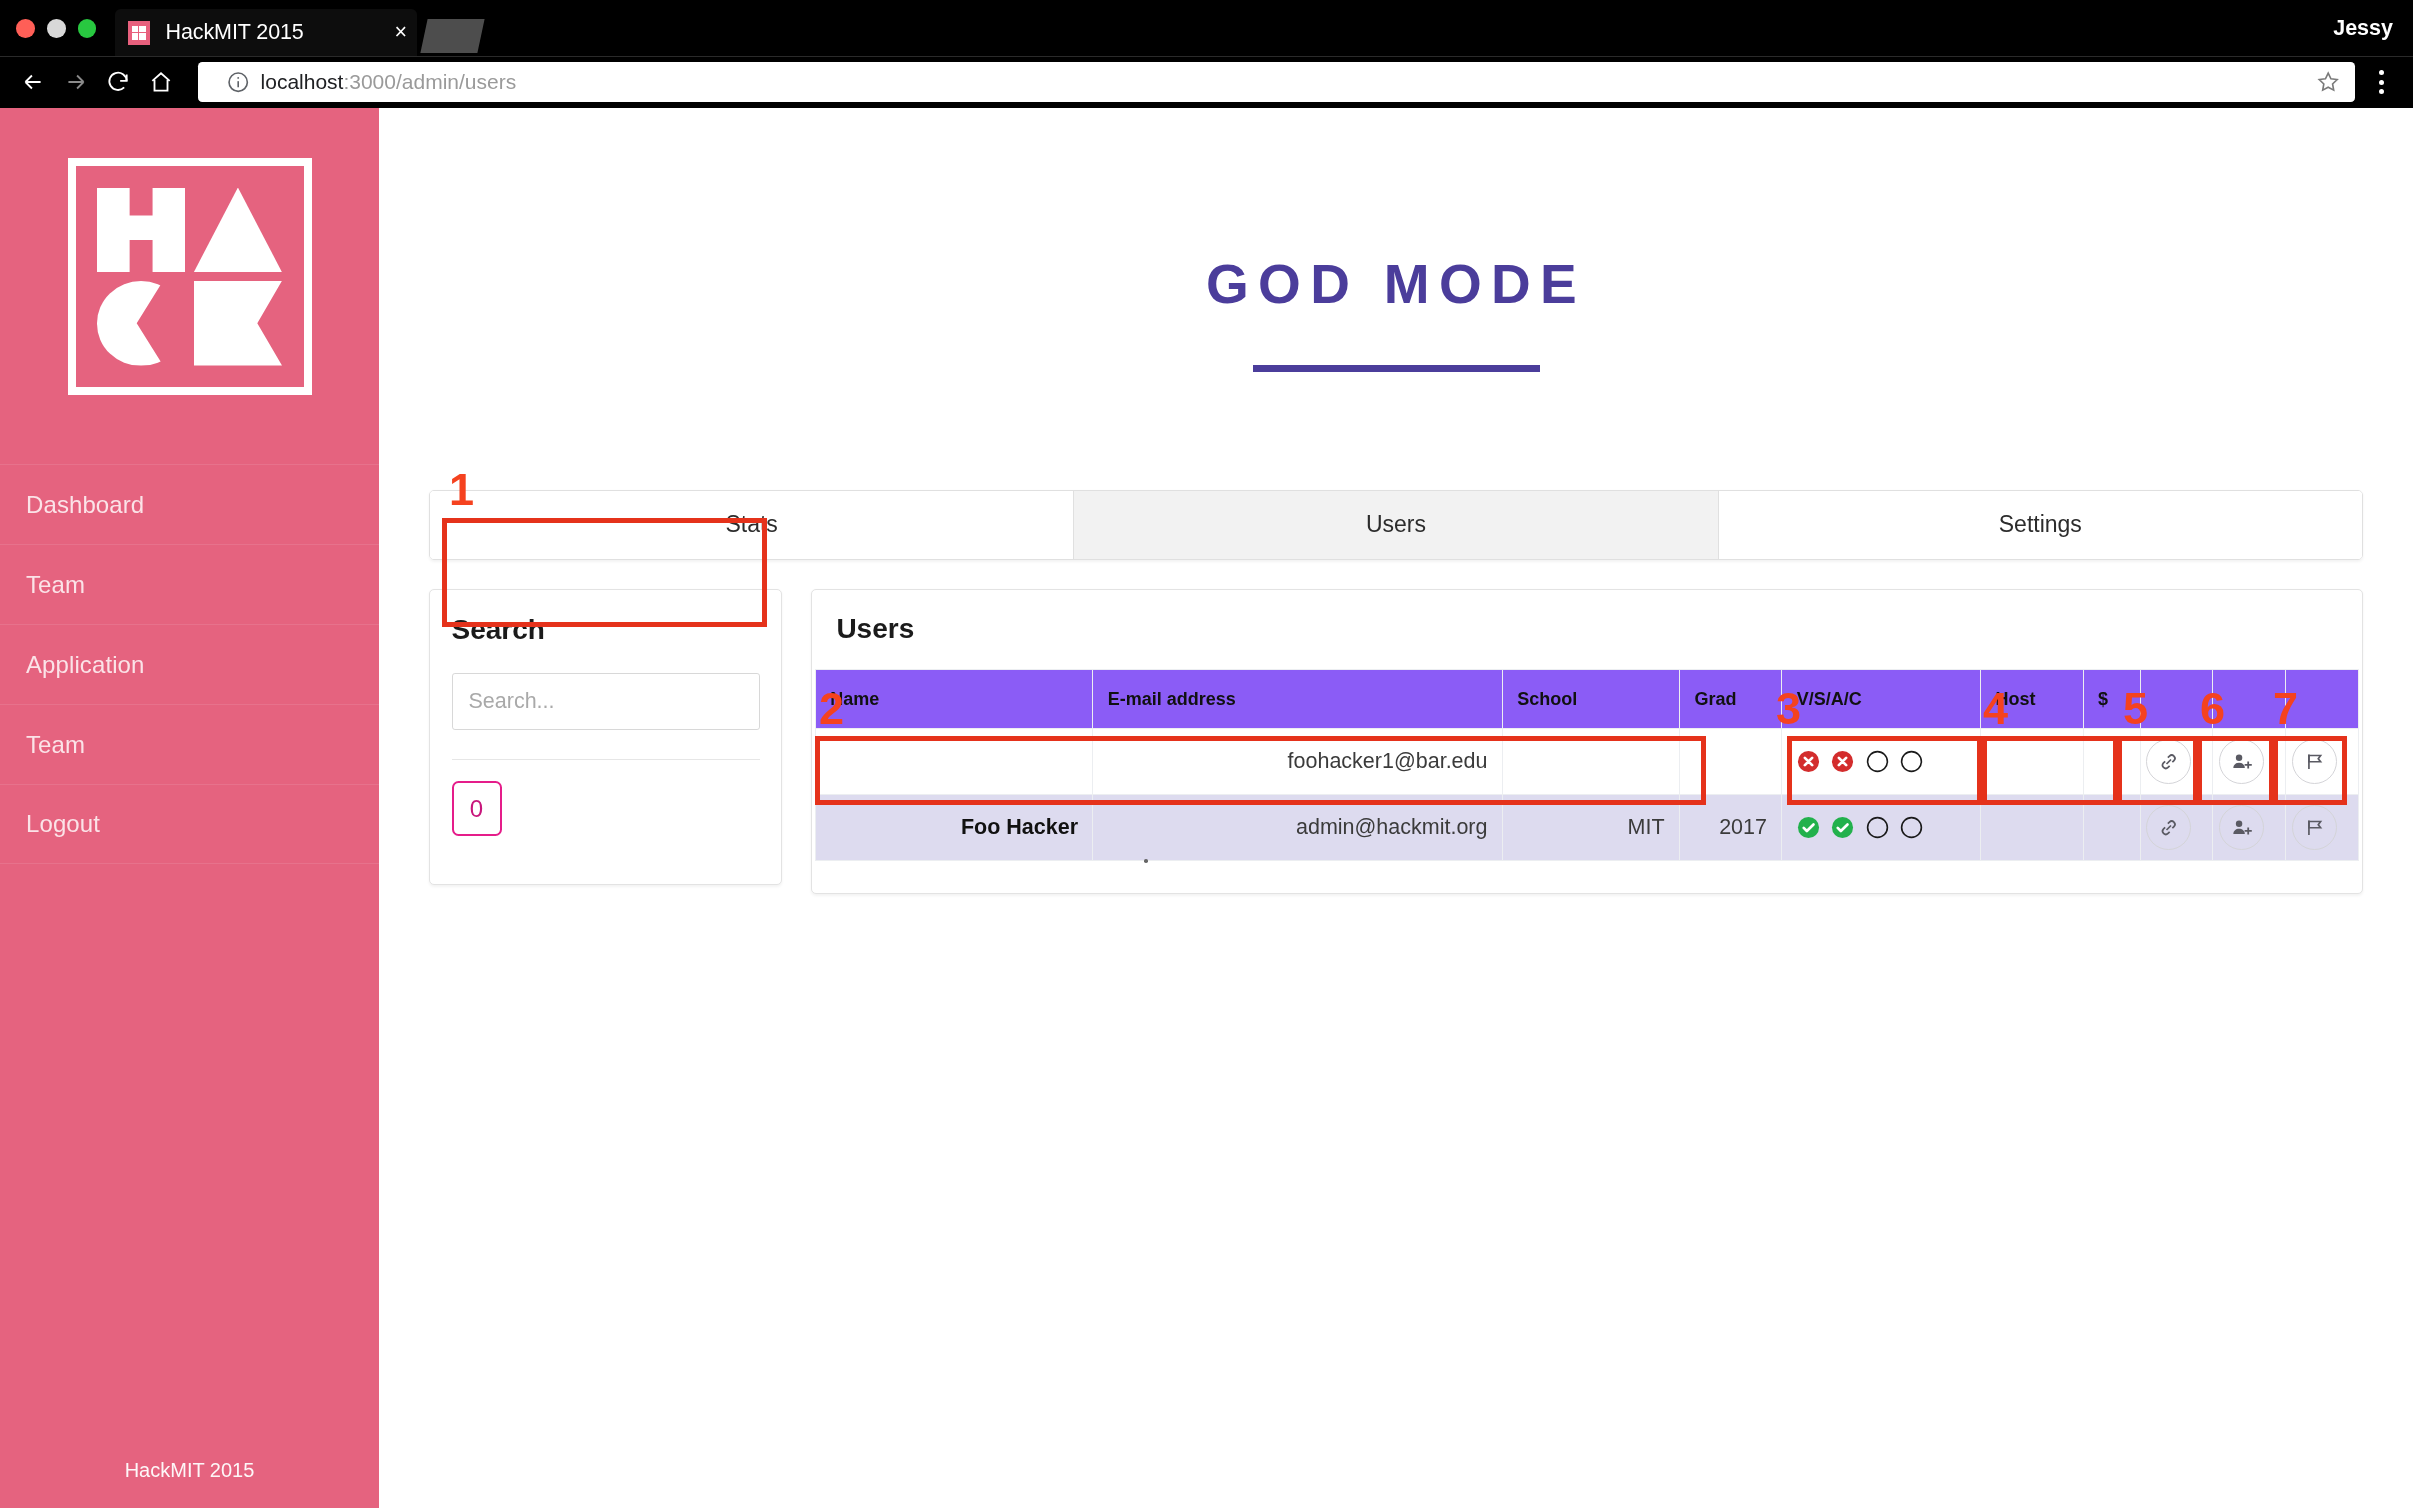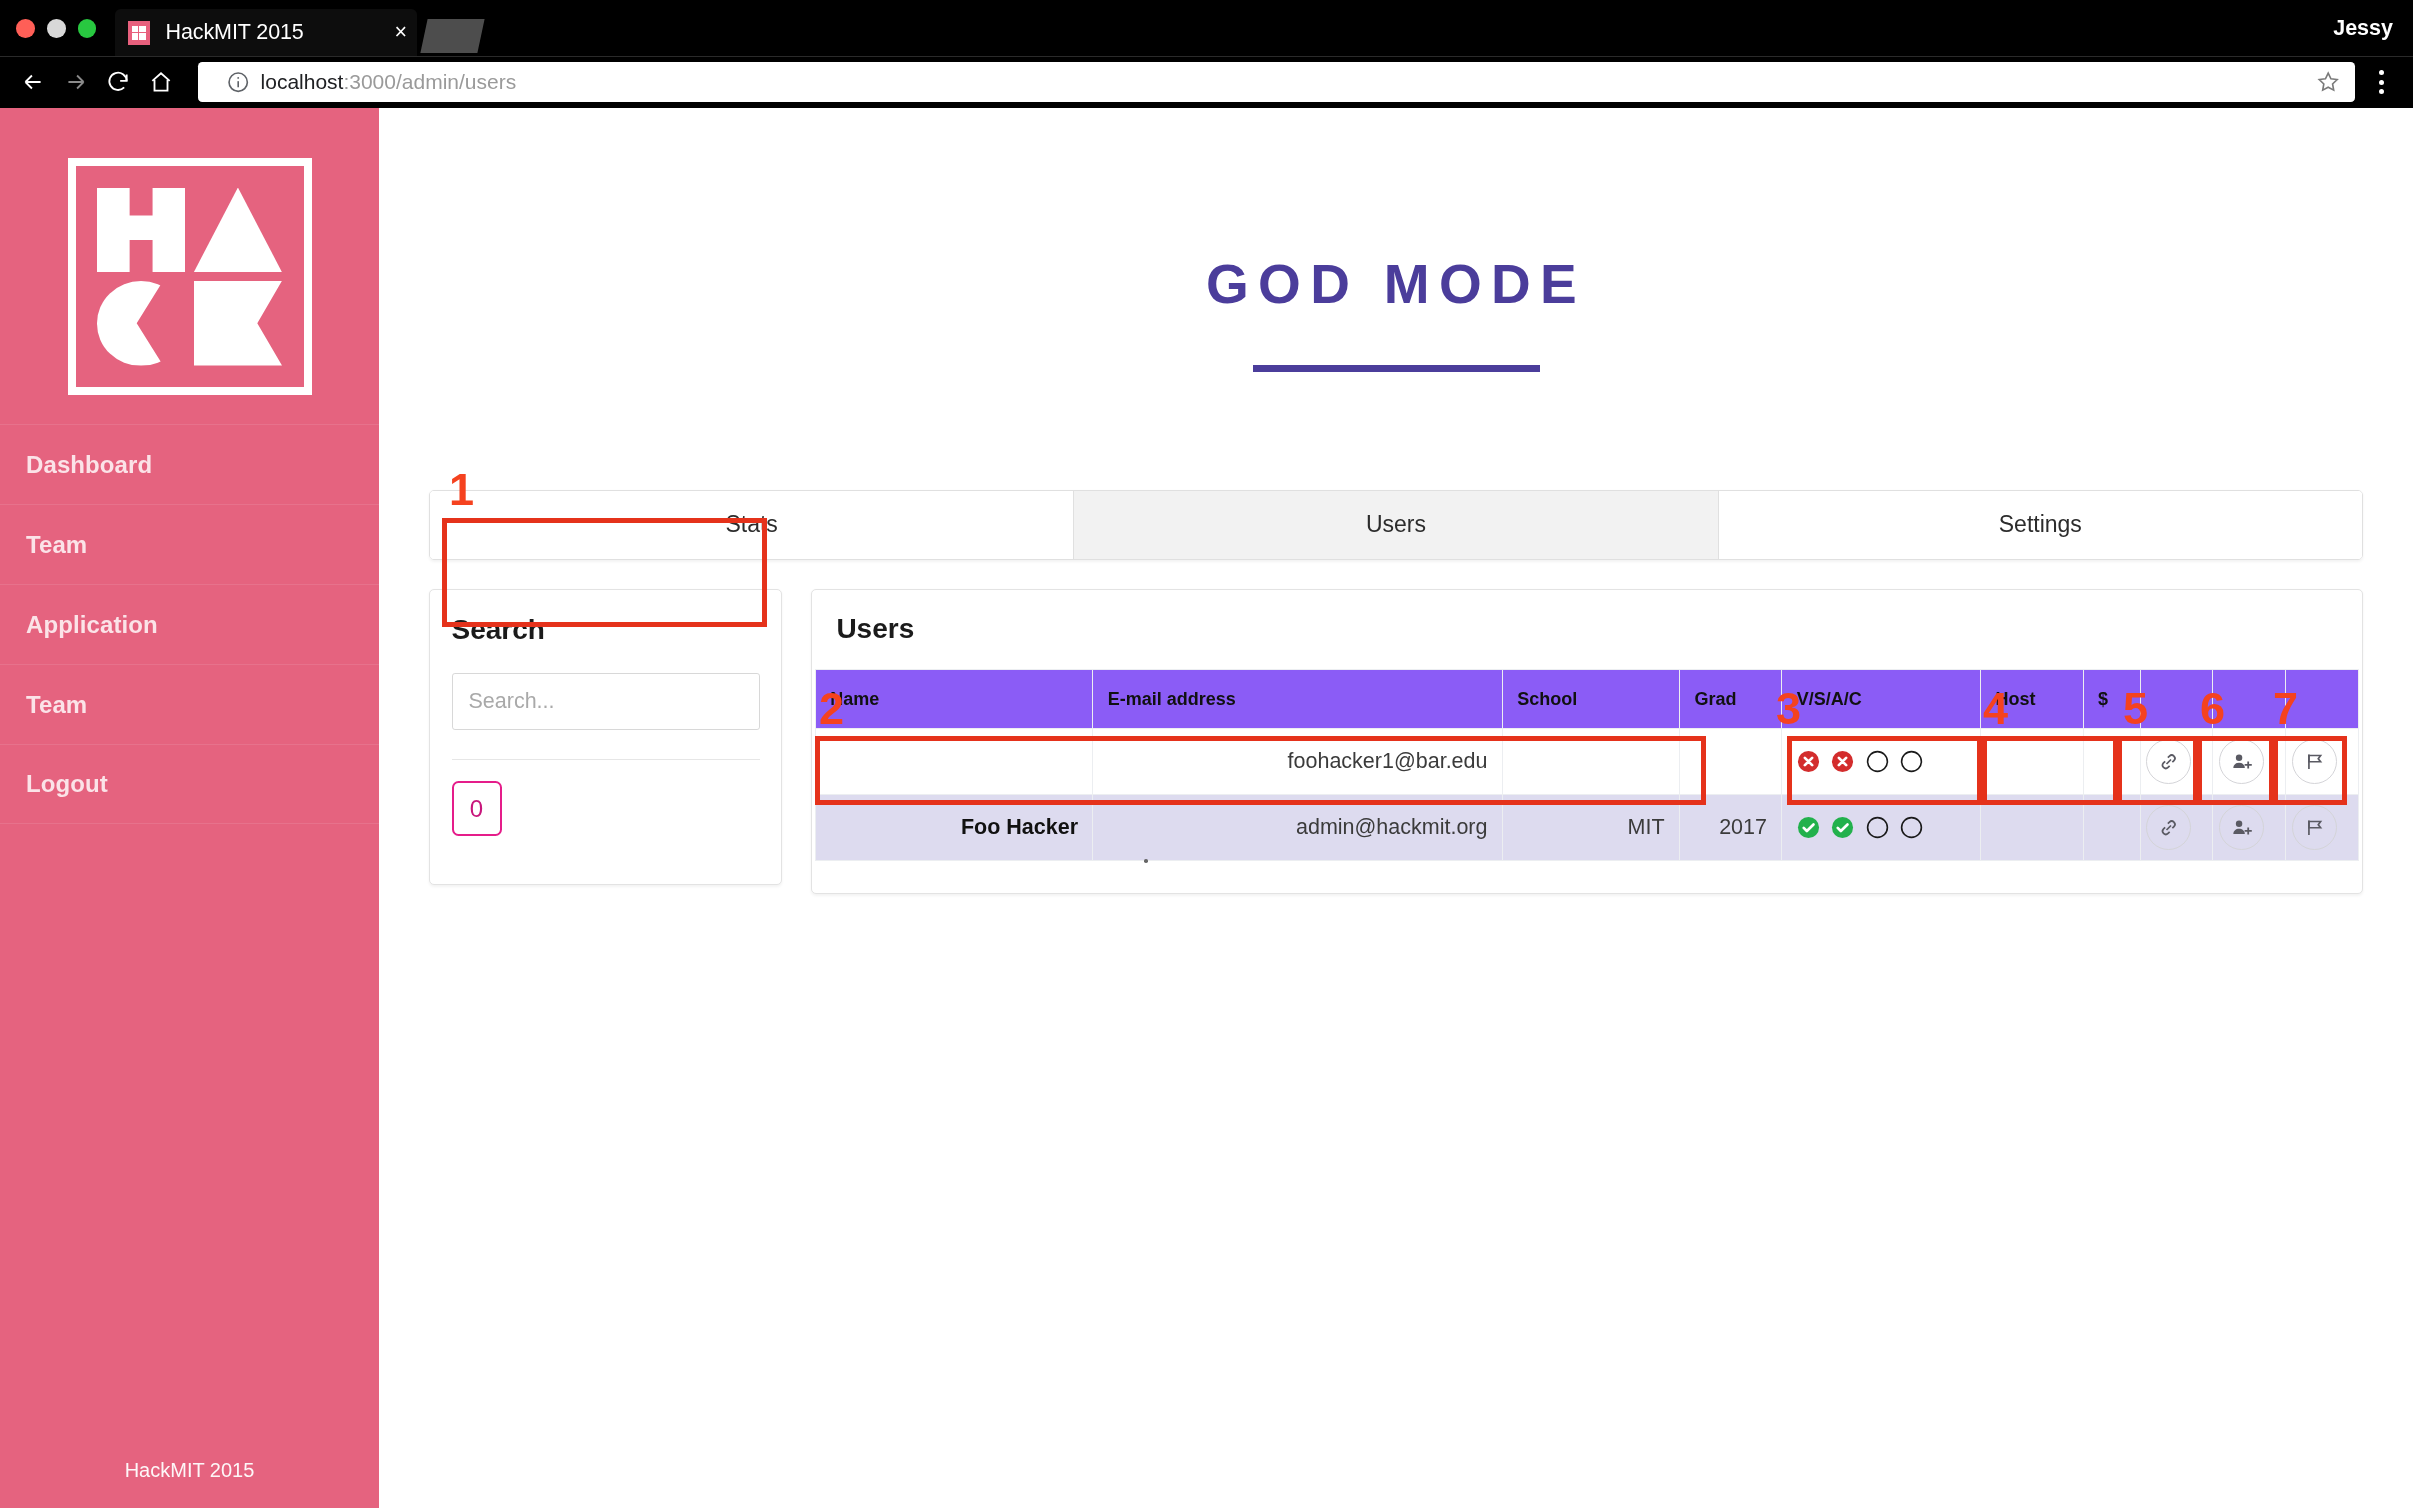--- a/index.html
+++ b/index.html
@@ -66,21 +66,21 @@
   #sidebar { width: 379px; background: #e5637f; position: relative; flex: none; }
   #logo-wrap { padding: 50px 0 0 0; display: flex; justify-content: center; }
   #logo { width: 244px; height: 237px; border: 8px solid #ffffff; position: relative; padding: 21.5px; }
   #logo-grid { width: 100%; height: 100%; display: grid; grid-template-columns: 1fr 1fr; grid-template-rows: 1fr 1fr; gap: 8.6px; }
   .glyph { position: relative; }
   .glyph-h { background: #ffffff; clip-path: polygon(0 0,37% 0,37% 33%,63% 33%,63% 0,100% 0,100% 100%,63% 100%,63% 62%,37% 62%,37% 100%,0 100%); }
   .glyph-a { background: #ffffff; clip-path: polygon(50% 0, 100% 100%, 0 100%); }
   .glyph-c { background: #ffffff; border-radius: 50%; clip-path: polygon(0 0, 75% 0, 45% 50%, 75% 100%, 0 100%, 0 0); }
   .glyph-k { background: #ffffff; clip-path: polygon(0 0, 100% 0, 72% 50%, 100% 100%, 0 100%); }
 
-  #nav { margin-top: 29px; font-weight: bold; }
+  #nav { margin-top: 69px; }
   .nav-item {
     height: 80px; display: flex; align-items: center; padding-left: 26px;
     color: #fbe3e8; font-size: 24px; letter-spacing: 0.1px;
     border-top: 0.7px solid rgba(255,255,255,0.10);
   }
   .nav-item:last-child { border-bottom: 0.7px solid rgba(255,255,255,0.10); text-align: center; }
   #sidebar-footer {
     position: absolute; bottom: 27px; width: 100%; text-align: center;
     color: #ffffff; font-size: 20px; opacity: 0.95;
   }

